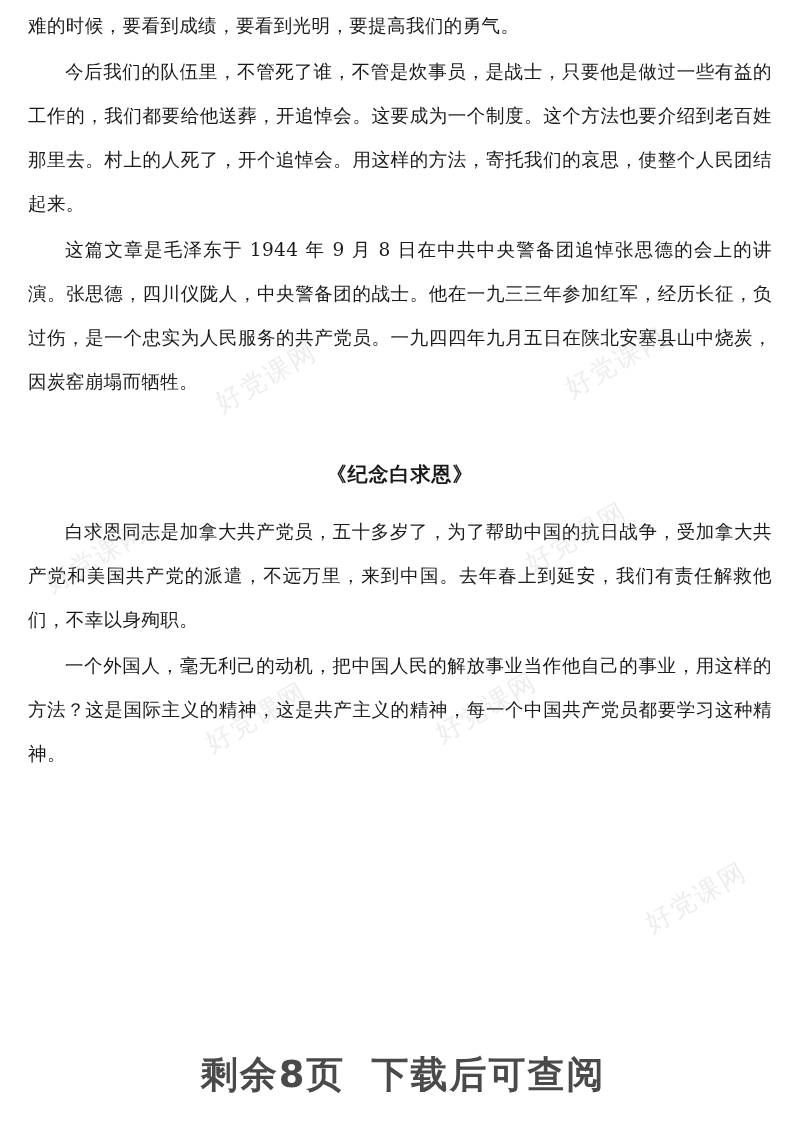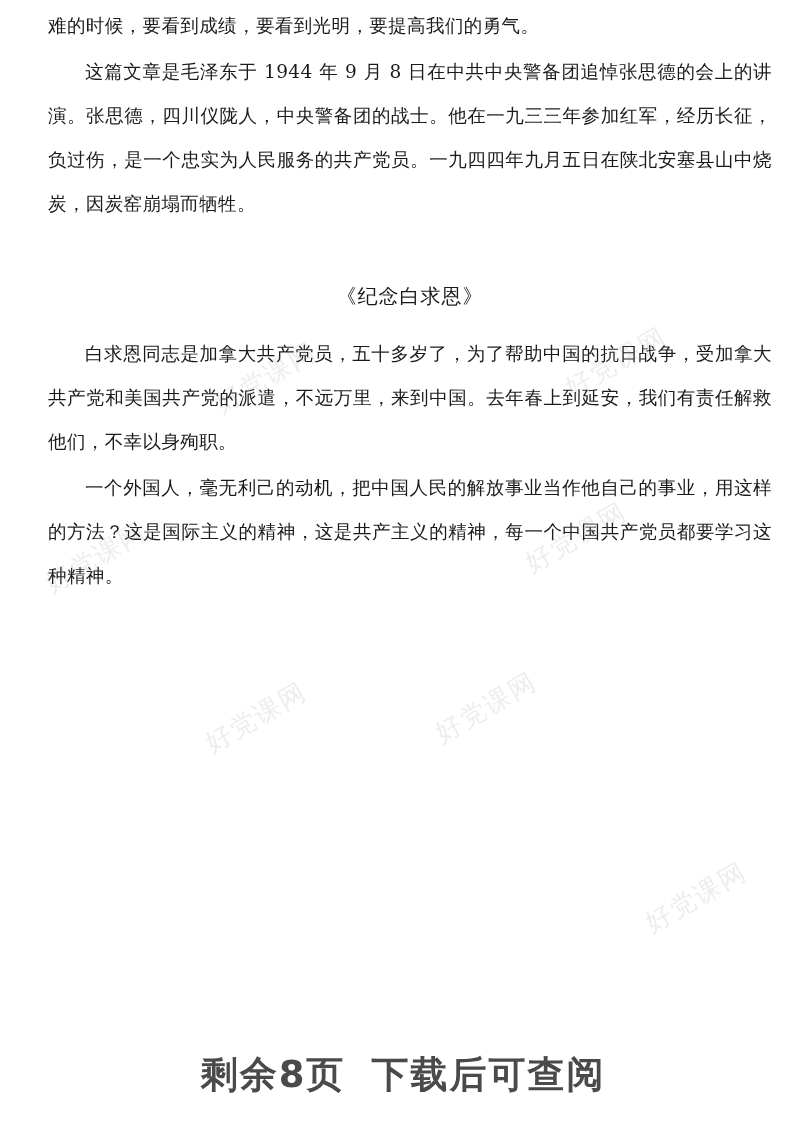--- a/index.html
+++ b/index.html
@@ -17,40 +17,39 @@
   }
   .page {
     position: relative;
     width: 800px;
     height: 1144px;
     box-sizing: border-box;
     padding: 0 28px;
   }
   .doc-body {
     padding-top: 4px;
-    margin-left: 20px;
   }
   p.para {
     margin: 0 0 2px 0;
     font-size: 18.5px;
     line-height: 44px;
     text-align: justify;
     text-justify: inter-ideograph;
     letter-spacing: 0.4px;
     text-indent: 2em;
   }
   p.para.first-line-cont {
     text-indent: 0;
   }
   h2.section-title {
     margin: 0;
     padding: 0;
     font-size: 20px;
     line-height: 44px;
-    font-weight: normal;
+    font-weight: bold;
     text-align: center;
     letter-spacing: 1px;
   }
   .spacer-lg { height: 46px; }
   .spacer-sm { height: 14px; }
 
   .footer-note {
     position: absolute;
     left: 0;
     right: 0;
@@ -94,20 +93,21 @@
   <div class="watermark wm2">好党课网</div>
   <div class="watermark wm3">好党课网</div>
   <div class="watermark wm4">好党课网</div>
   <div class="watermark wm5">好党课网</div>
   <div class="watermark wm6">好党课网</div>
   <div class="watermark wm7">好党课网</div>
 
   <div class="doc-body">
 
     <p class="para first-line-cont">难的时候，要看到成绩，要看到光明，要提高我们的勇气。</p>
+    <p class="para">今后我们的队伍里，不管死了谁，不管是炊事员，是战士，只要他是做过一些有益的工作的，我们都要给他送葬，开追悼会。这要成为一个制度。这个方法也要介绍到老百姓那里去。村上的人死了，开个追悼会。用这样的方法，寄托我们的哀思，使整个人民团结起来。</p>
     <p class="para">这篇文章是毛泽东于 1944 年 9 月 8 日在中共中央警备团追悼张思德的会上的讲演。张思德，四川仪陇人，中央警备团的战士。他在一九三三年参加红军，经历长征，负过伤，是一个忠实为人民服务的共产党员。一九四四年九月五日在陕北安塞县山中烧炭，因炭窑崩塌而牺牲。</p>
 
     <div class="spacer-lg"></div>
 
     <h2 class="section-title">《纪念白求恩》</h2>
 
     <div class="spacer-sm"></div>
 
     <p class="para">白求恩同志是加拿大共产党员，五十多岁了，为了帮助中国的抗日战争，受加拿大共产党和美国共产党的派遣，不远万里，来到中国。去年春上到延安，我们有责任解救他们，不幸以身殉职。</p>
     <p class="para">一个外国人，毫无利己的动机，把中国人民的解放事业当作他自己的事业，用这样的方法？这是国际主义的精神，这是共产主义的精神，每一个中国共产党员都要学习这种精神。</p>

